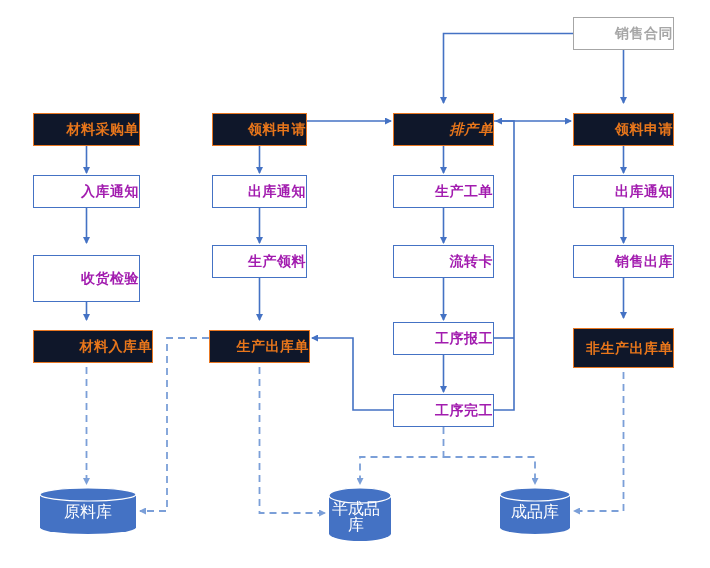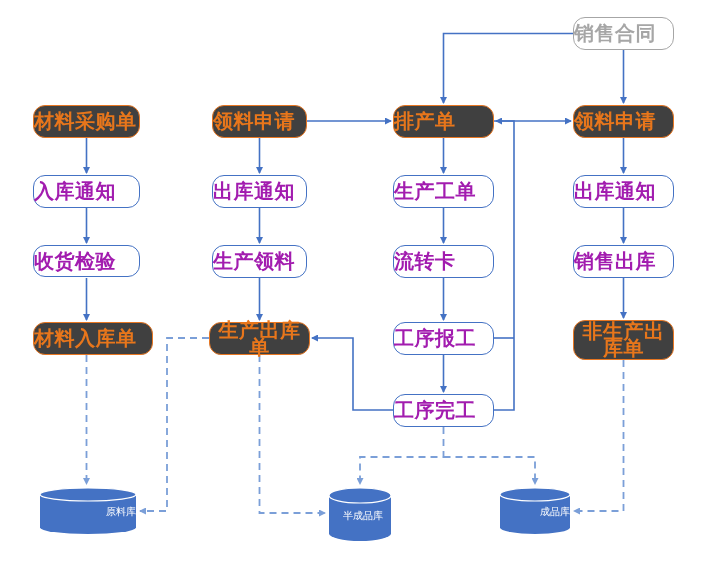--- a/index.html
+++ b/index.html
@@ -1,26 +1,26 @@
 <!DOCTYPE html>
 <html><head>
 <meta charset="utf-8">
 <style>
   html,body{margin:0;padding:0;background:#ffffff;}
   body{font-family:"Liberation Sans","DejaVu Sans",sans-serif;}
   #canvas{position:relative;width:710px;height:568px;background:#ffffff;overflow:hidden;}
   #edges{position:absolute;left:0;top:0;width:710px;height:568px;}
-  .node{position:absolute;box-sizing:border-box;display:flex;align-items:center;justify-content:flex-start;
-        text-align:center;font-weight:bold;font-size:20px;line-height:17px;letter-spacing:.5px;border-radius:12px;}
-  .node.orange{border:1.6px solid #E87722;color:#E8761B;background:#404040;}
+  .node{position:absolute;box-sizing:border-box;display:flex;align-items:center;justify-content:flex-end;
+        text-align:center;font-weight:bold;font-size:14px;line-height:17px;letter-spacing:.5px;}
+  .node.orange{border:1.6px solid #E87722;color:#E8761B;background:#0f172a;margin-top:8px;}
   .node.blue{border:1.6px solid #4472C4;color:#a21caf;background:#ffffff;}
   .node.gray{border:1.6px solid #A6A6A6;color:#A6A6A6;background:#ffffff;font-weight:bold;}
   .store{position:absolute;box-sizing:border-box;display:flex;align-items:center;justify-content:center;}
   .store .lbl{position:absolute;left:0;right:0;top:50%;transform:translateY(-45%);
-              color:#ffffff;font-size:10px;line-height:16px;text-align:right;z-index:3;font-weight:normal;}
+              color:#ffffff;font-size:16px;line-height:16px;text-align:center;z-index:3;font-weight:normal;}
 </style>
 </head>
 <body>
 
 <div id="canvas">
 
   <svg id="edges" viewBox="0 0 710 568">
     <defs>
       <marker id="ah" markerWidth="7" markerHeight="7" refX="6" refY="3.5" orient="auto" markerUnits="userSpaceOnUse">
         <path d="M0,0 L7,3.5 L0,7 z" fill="#4472C4"></path>
@@ -74,39 +74,39 @@
     </g>
   </svg>
 
   <div>
       <div class="node orange" style="left: 33px; top: 105px; width: 107px; height: 33px;">
         <span>材料采购单</span>
       </div>
       <div class="node blue" style="left: 33px; top: 175px; width: 107px; height: 33px;">
         <span>入库通知</span>
       </div>
-      <div class="node blue" style="left: 33px; top: 245px; width: 107px; height: 32px;">
+      <div class="node blue" style="left: 33px; top: 255px; width: 107px; height: 47px;">
         <span>收货检验</span>
       </div>
       <div class="node orange" style="left: 33px; top: 322px; width: 120px; height: 33px;">
         <span>材料入库单</span>
       </div>
       <div class="node orange" style="left: 212px; top: 105px; width: 95px; height: 33px;">
         <span>领料申请</span>
       </div>
       <div class="node blue" style="left: 212px; top: 175px; width: 95px; height: 33px;">
         <span>出库通知</span>
       </div>
       <div class="node blue" style="left: 212px; top: 245px; width: 95px; height: 33px;">
         <span>生产领料</span>
       </div>
       <div class="node orange" style="left: 209px; top: 322px; width: 101px; height: 33px;">
         <span>生产出库单</span>
       </div>
-      <div class="node orange" style="left: 393px; top: 105px; width: 101px; height: 33px;">
+      <div class="node orange" style="left: 393px; top: 105px; width: 101px; height: 33px; font-style: italic;">
         <span>排产单</span>
       </div>
       <div class="node blue" style="left: 393px; top: 175px; width: 101px; height: 33px;">
         <span>生产工单</span>
       </div>
       <div class="node blue" style="left: 393px; top: 245px; width: 101px; height: 33px;">
         <span>流转卡</span>
       </div>
       <div class="node blue" style="left: 393px; top: 322px; width: 101px; height: 33px;">
         <span>工序报工</span>

